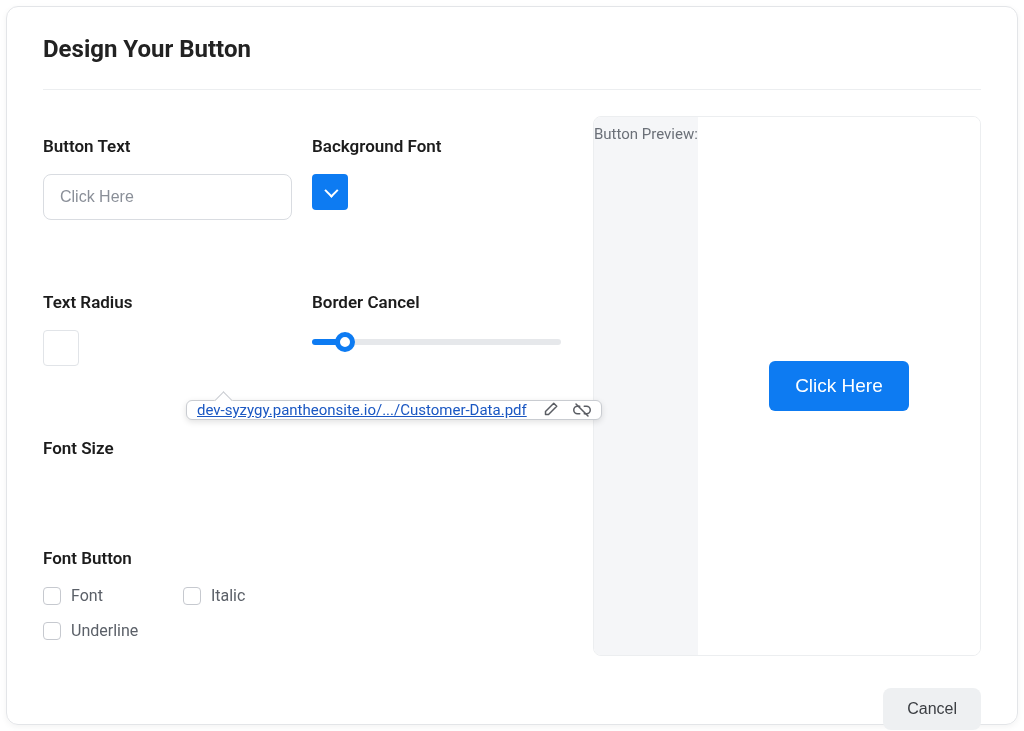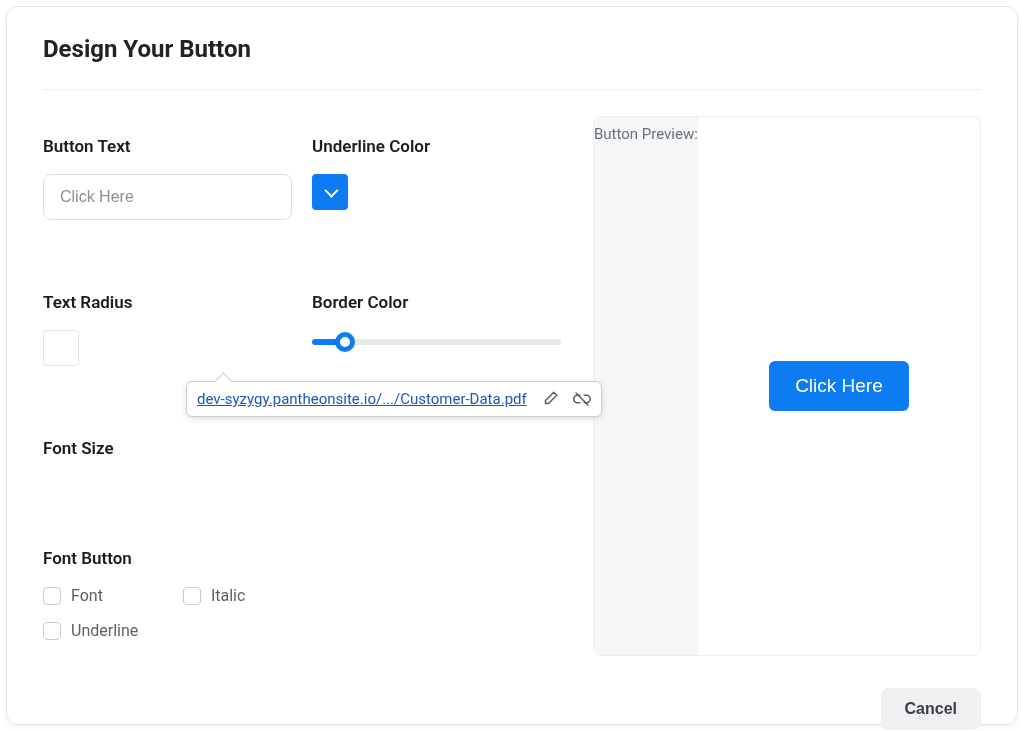--- a/index.html
+++ b/index.html
@@ -162,37 +162,37 @@
   .actions {
     display: flex;
     justify-content: flex-end;
     gap: 16px;
     padding-top: 32px;
   }
   .btn {
     padding: 12px 24px;
     border-radius: 8px;
     font-size: 16px;
-    font-weight: 700;
+    font-weight: 400;
     border: none;
     cursor: pointer;
   }
   .btn-cancel { background: #eef0f2; color: #3a3d42; }
   .btn-insert { background: #0d7bf2; color: #fff; }
 
   
   .url-tooltip {
     position: absolute;
-    top: 381px;
+    top: 400px;
     left: 186px;
     background: #fff;
     border: 1px solid #c9ccd1;
     border-radius: 6px;
     box-shadow: 0 2px 6px rgba(0,0,0,0.12);
-    padding: 8px 10px;
+    padding: 0 10px;
     display: flex;
     align-items: center;
     gap: 14px;
     font-size: 15px;
   }
   .url-tooltip::before {
     content: "";
     position: absolute;
     top: -7px;
     left: 30px;
@@ -226,33 +226,33 @@
 
     <div class="form-col">
 
       <div>
         <label class="field-label">Button Text</label>
         <input class="text-input" type="text" placeholder="Click Here" style="">
       </div>
 
 
       <div>
-        <label class="field-label">Underline Color</label>
+        <label class="field-label">Background Font</label>
         <div class="color-swatch bg">
           <span class="chev"></span>
         </div>
       </div>
 
       <div>
         <label class="field-label">Text Radius</label>
         <div class="color-swatch txt"></div>
       </div>
 
       <div class="slider-field">
-        <label class="field-label">Border Color</label>
+        <label class="field-label">Border Cancel</label>
         <input type="range" min="0" max="100" value="10" class="slider filled" style="">
       </div>
 
       <div class="slider-field">
         <label class="field-label">Font Size</label>
       </div>
 
       <div class="font-style-group">
         <label class="field-label">Font Button</label>
         <div class="checkbox-row">

